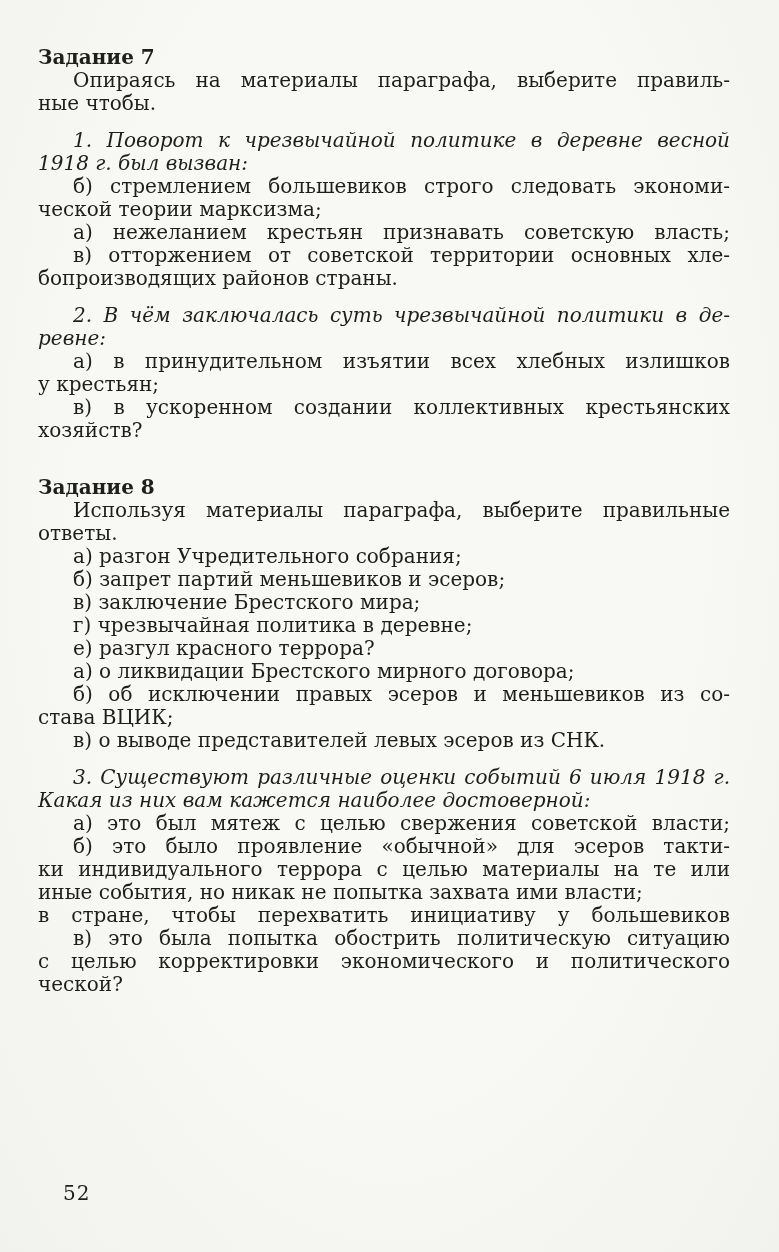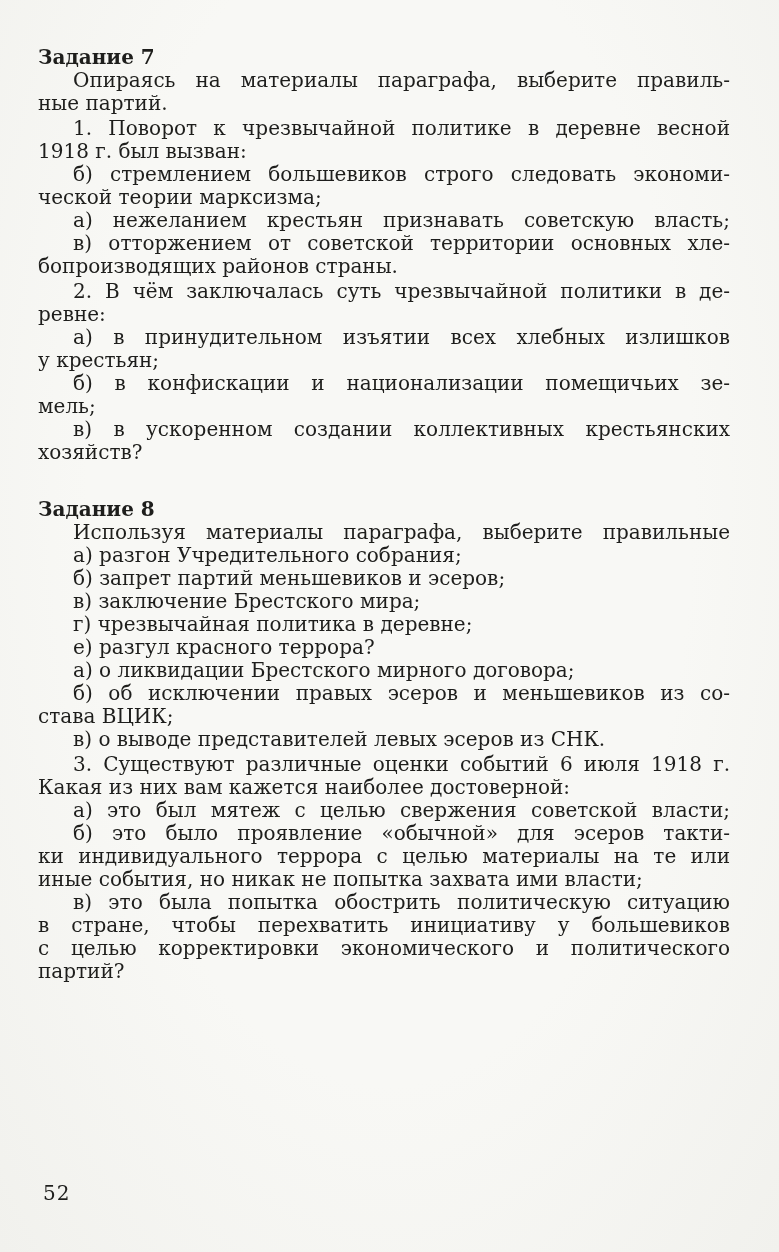--- a/index.html
+++ b/index.html
@@ -32,42 +32,42 @@
   .line.just {
     text-align: justify;
     text-align-last: justify;
   }
   .line.indent {
     text-indent: 35px;
   }
   .block.heading .line {
     font-weight: bold;
   }
-  .block.gap-question { margin-top: 2px; }
+  .block.gap-question { margin-top: 14px; font-style: italic; }
   .block.gap-section  { margin-top: 34px; }
   .page-number {
     position: absolute;
-    left: 43px;
+    left: 63px;
     top: 1182px;
     font-size: 20px;
     line-height: 23px;
     letter-spacing: 1px;
   }
 </style>
 </head>
 <body>
 
 <div class="page">
   <div class="text-column">
       <div class="block heading">
         <div class="line">Задание 7</div>
       </div>
       <div class="block para">
         <div class="line indent just">Опираясь на материалы параграфа, выберите правиль-</div>
-        <div class="line">ные партий.</div>
+        <div class="line">ные чтобы.</div>
       </div>
       <div class="block para gap-question">
         <div class="line indent just">1. Поворот к чрезвычайной политике в деревне весной</div>
         <div class="line">1918 г. был вызван:</div>
       </div>
       <div class="block para">
         <div class="line indent just">б) стремлением большевиков строго следовать экономи-</div>
         <div class="line">ческой теории марксизма;</div>
       </div>
       <div class="block para">
@@ -79,32 +79,29 @@
       </div>
       <div class="block para gap-question">
         <div class="line indent just">2. В чём заключалась суть чрезвычайной политики в де-</div>
         <div class="line">ревне:</div>
       </div>
       <div class="block para">
         <div class="line indent just">а) в принудительном изъятии всех хлебных излишков</div>
         <div class="line">у крестьян;</div>
       </div>
       <div class="block para">
-        <div class="line indent just">б) в конфискации и национализации помещичьих зе-</div>
-        <div class="line">мель;</div>
-      </div>
-      <div class="block para">
         <div class="line indent just">в) в ускоренном создании коллективных крестьянских</div>
         <div class="line">хозяйств?</div>
       </div>
       <div class="block heading gap-section">
         <div class="line">Задание 8</div>
       </div>
       <div class="block para">
         <div class="line indent just">Используя материалы параграфа, выберите правильные</div>
+        <div class="line">ответы.</div>
       </div>
       <div class="block para">
         <div class="line indent">а) разгон Учредительного собрания;</div>
       </div>
       <div class="block para">
         <div class="line indent">б) запрет партий меньшевиков и эсеров;</div>
       </div>
       <div class="block para">
         <div class="line indent">в) заключение Брестского мира;</div>
       </div>
@@ -130,20 +127,20 @@
       </div>
       <div class="block para">
         <div class="line indent just">а) это был мятеж с целью свержения советской власти;</div>
       </div>
       <div class="block para">
         <div class="line indent just">б) это было проявление «обычной» для эсеров такти-</div>
         <div class="line just">ки индивидуального террора с целью материалы на те или</div>
         <div class="line">иные события, но никак не попытка захвата ими власти;</div>
       </div>
       <div class="block para">
+        <div class="line just">в стране, чтобы перехватить инициативу у большевиков</div>
         <div class="line indent just">в) это была попытка обострить политическую ситуацию</div>
-        <div class="line just">в стране, чтобы перехватить инициативу у большевиков</div>
         <div class="line just">с целью корректировки экономического и политического</div>
-        <div class="line">партий?</div>
+        <div class="line">ческой?</div>
       </div>
     </div>
   <div class="page-number">52</div>
 </div>
 
 </body></html>

